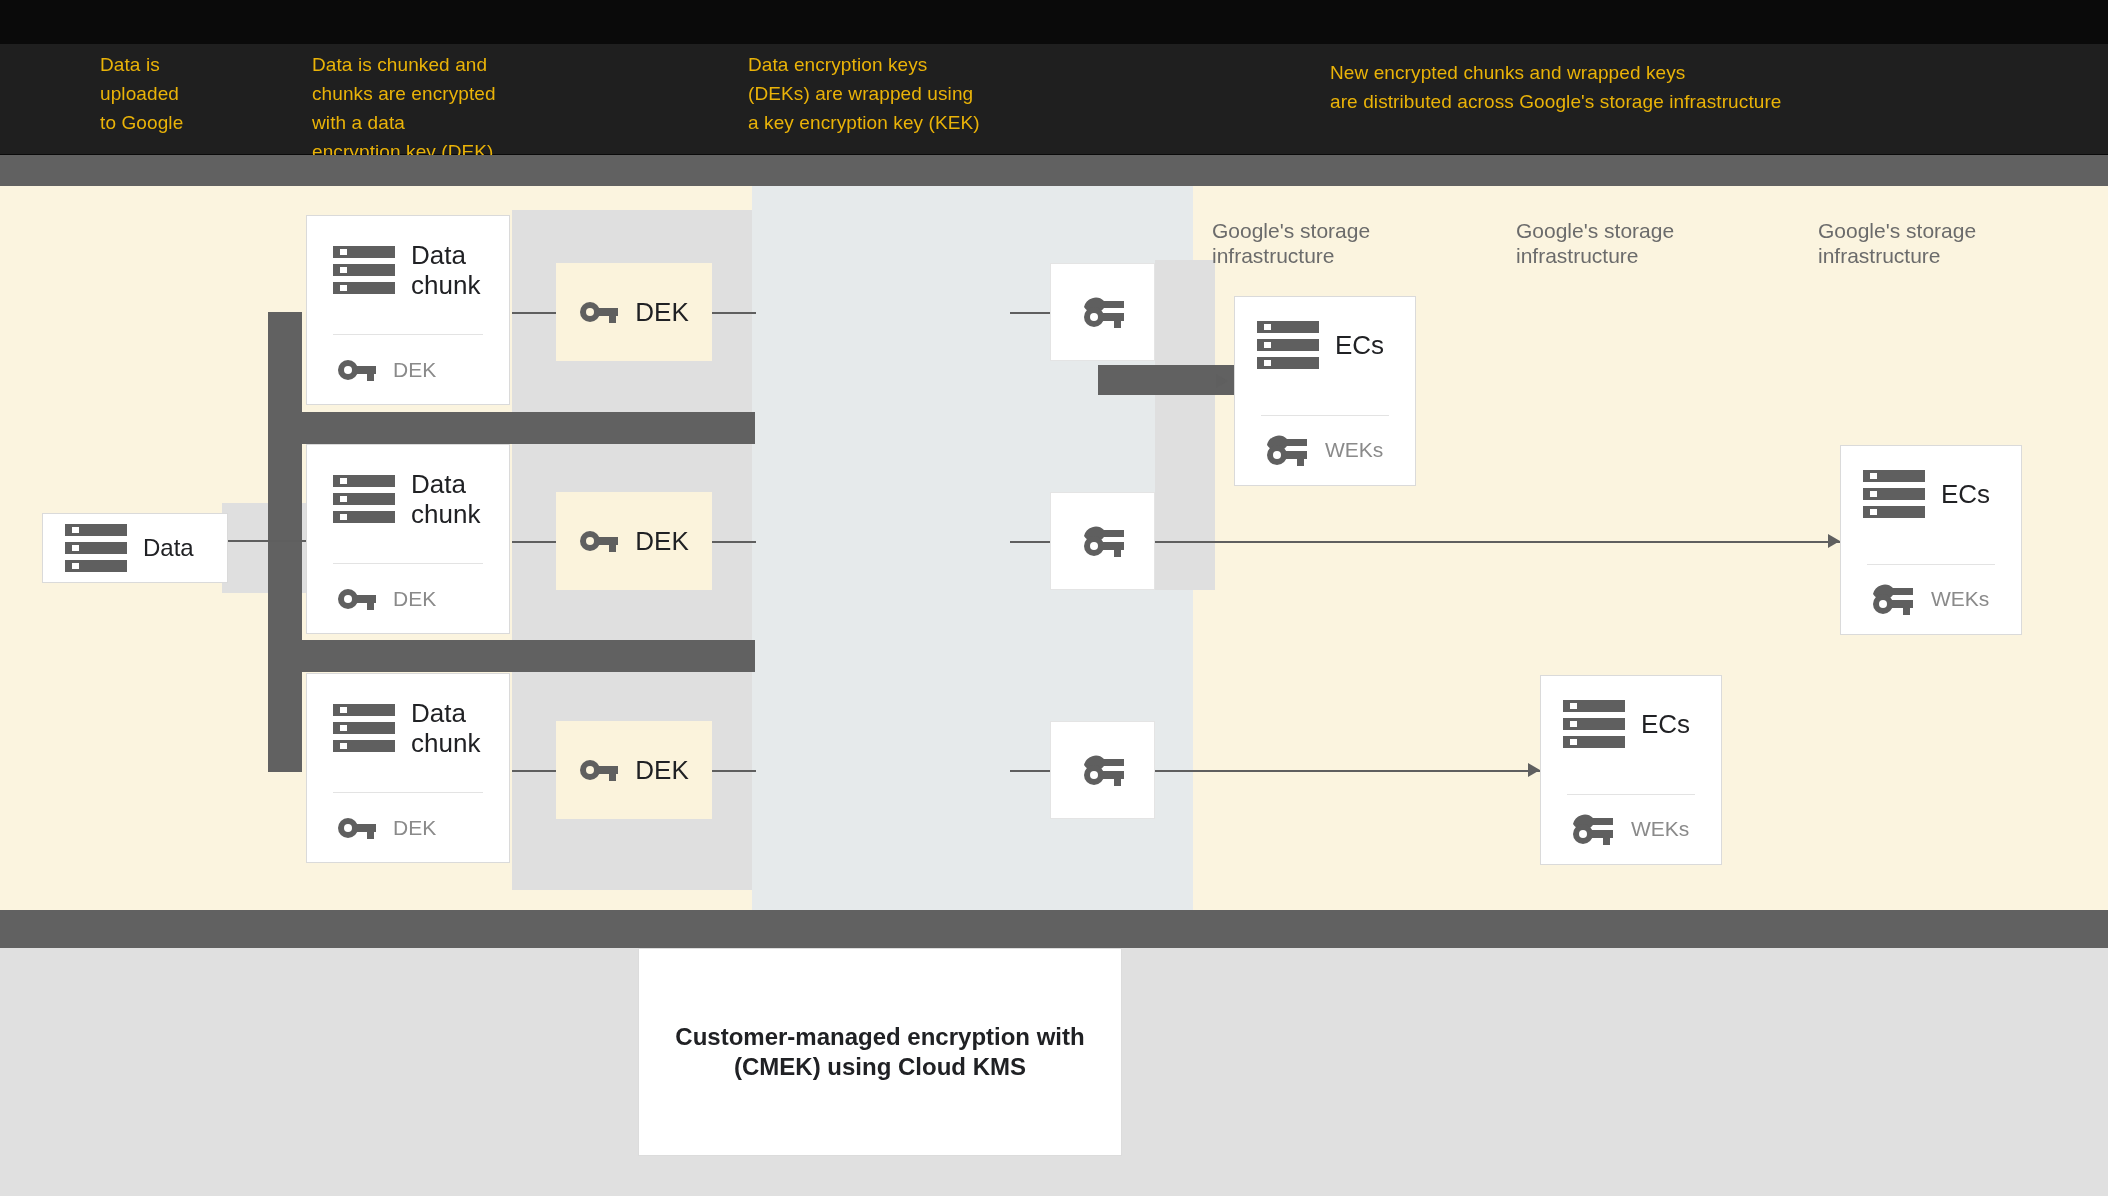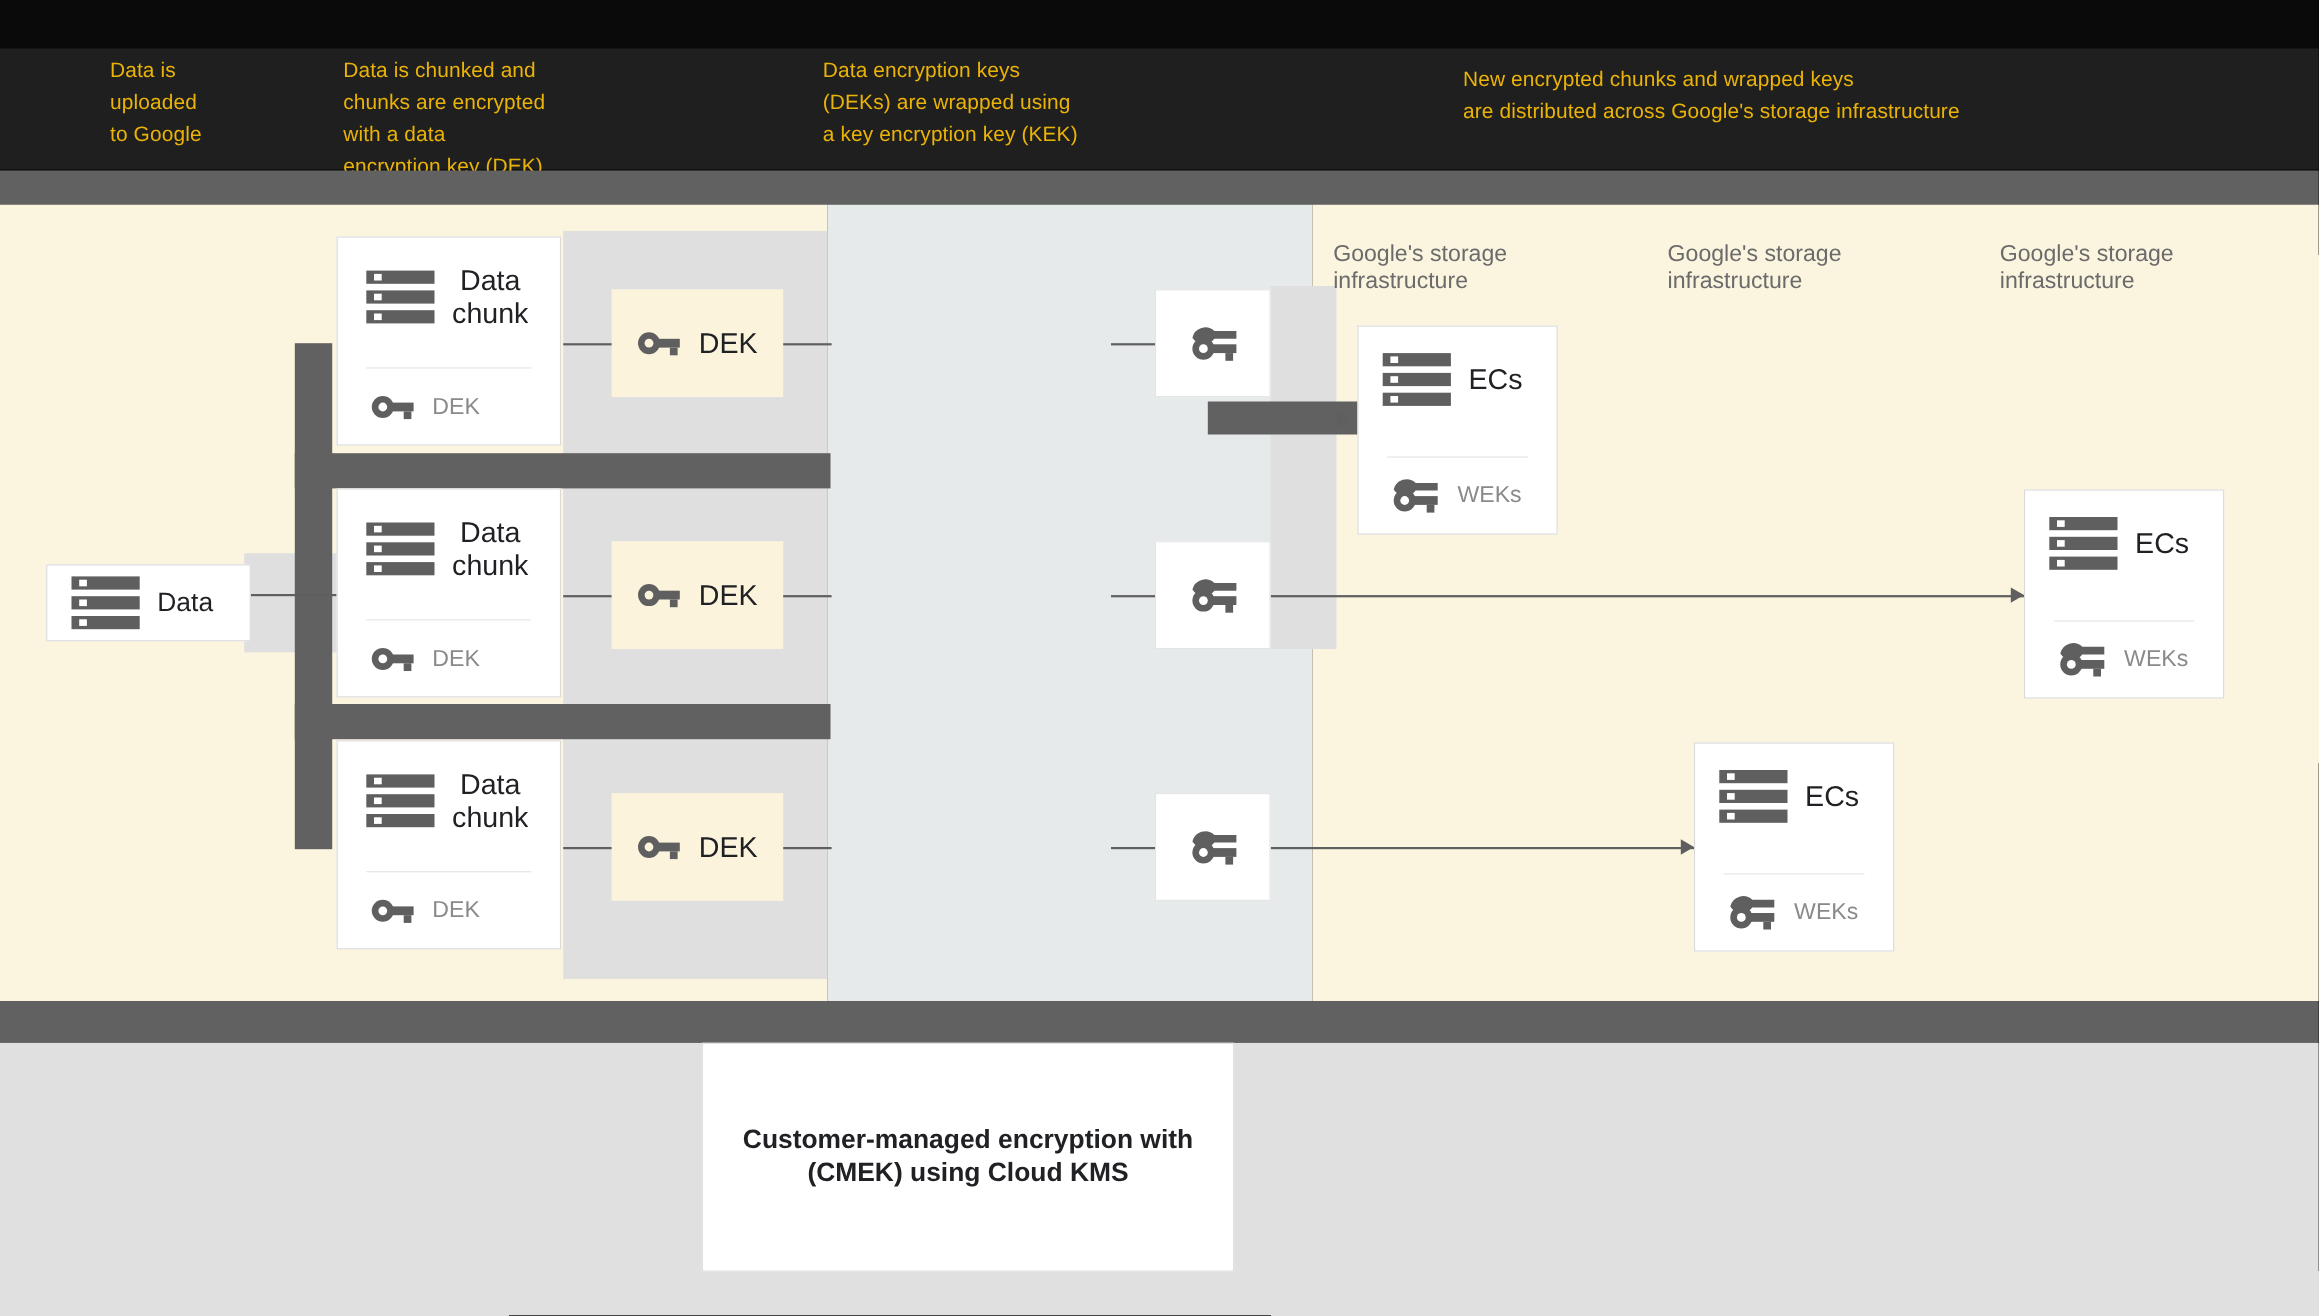--- a/index.html
+++ b/index.html
@@ -38,21 +38,21 @@
   .dark-box { position: absolute; background: #616161; }
 
   
   .line { position: absolute; background: #5f5f5f; height: 2px; }
   .arrow-head { position: absolute; width: 0; height: 0;
                 border-top: 7px solid transparent; border-bottom: 7px solid transparent;
                 border-left: 12px solid #5f5f5f; }
 
   
   .card { position: absolute; background: #fff; border: 1px solid #DADADA; }
-  .card-top { display: flex; align-items: center; gap: 16px; padding: 24px 0 0 26px; text-align: center; }
+  .card-top { display: flex; align-items: center; gap: 16px; padding: 24px 0 0 26px; }
   .card-title { font-size: 26px; color: #202124; line-height: 30px; }
   .card-div { position: absolute; left: 26px; right: 26px; background: #E3E3E3; height: 1px; }
   .card-bot { position: absolute; display: flex; align-items: center; gap: 16px; }
   .card-sub { font-size: 21px; color: #8a8a8a; }
 
   
   .chip { position: absolute; display: flex; align-items: center; justify-content: center; gap: 16px; }
   .chip-label { font-size: 26px; color: #202124; }
   .chip-dek { background: #FBF3DC; }
   .chip-kek { background: #DFEFE6; }

